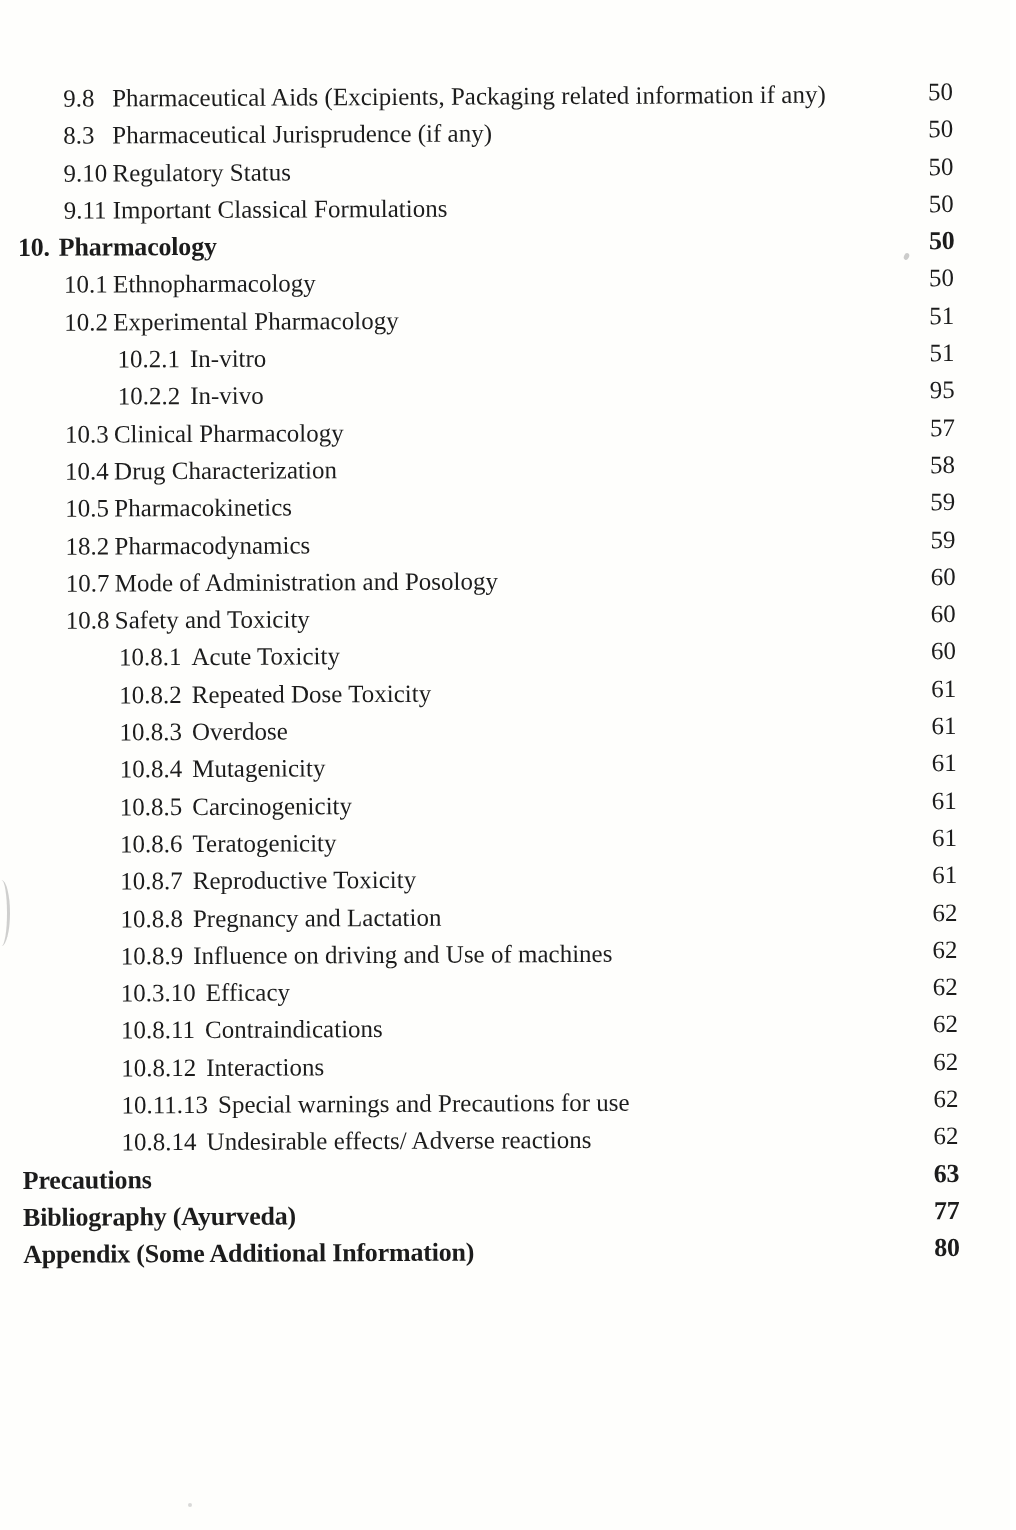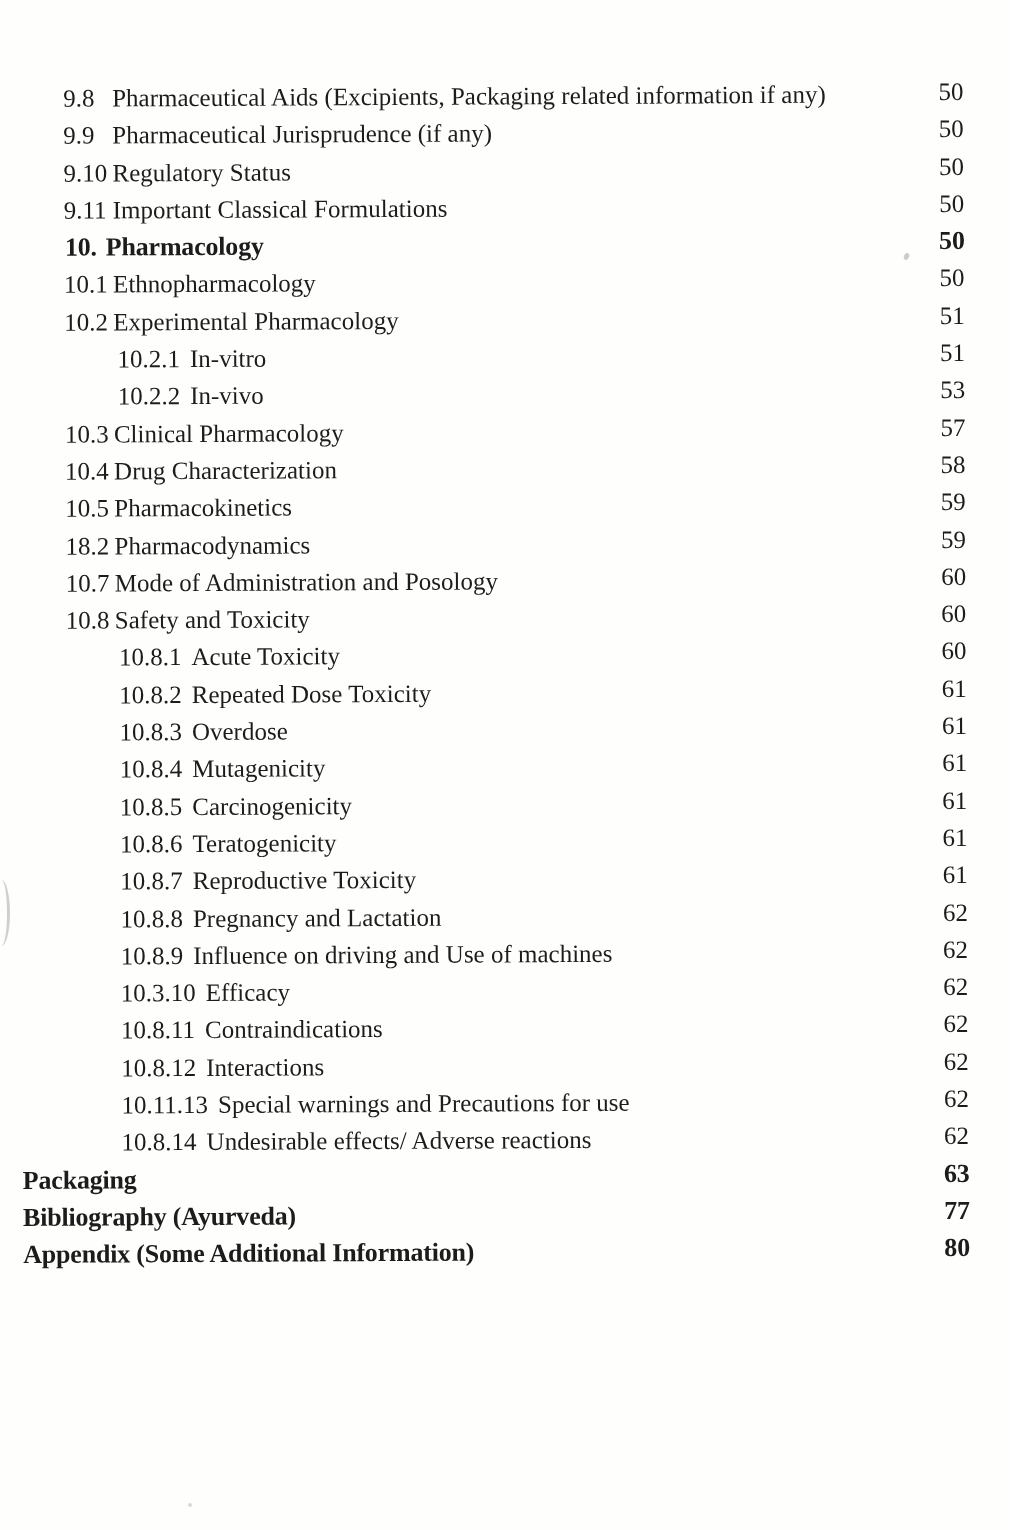--- a/index.html
+++ b/index.html
@@ -38,26 +38,26 @@
     overflow: hidden;
     display: flex;
     align-items: baseline;
   }
   .toc-row .entry-number {
     flex: 0 0 auto;
   }
   .toc-row .entry-page {
     flex: 0 0 auto;
     width: 46px;
-    text-align: center;
+    text-align: left;
     transform: translateY(-2px);
   }
   
   .toc-row.level-1 { padding-left: 17px; font-weight: bold; font-size: 26px; letter-spacing: -0.2px; }
-  .toc-row.level-1 .entry-number { margin-right: 9px; margin-left: 47px; }
+  .toc-row.level-1 .entry-number { margin-right: 9px; }
   .toc-row.level-2 { padding-left: 63px; }
   .toc-row.level-2 .entry-number { min-width: 49px; }
   .toc-row.level-3 { padding-left: 116px; }
   .toc-row.level-3 .entry-number { margin-right: 10px; text-align: right; }
   
   .scan-arc {
     position: absolute;
     left: -7px;
     top: 880px;
     width: 14px;
@@ -93,21 +93,21 @@
   <div id="toc-list">
       <div class="toc-row level-2">
     <span class="entry-text">
       <span class="entry-number">9.8</span>
       <span class="entry-title">Pharmaceutical Aids (Excipients, Packaging related information if any)</span>
     </span>
     <span class="entry-page">50</span>
   </div>
       <div class="toc-row level-2">
     <span class="entry-text">
-      <span class="entry-number">9.9</span>
+      <span class="entry-number">8.3</span>
       <span class="entry-title">Pharmaceutical Jurisprudence (if any)</span>
     </span>
     <span class="entry-page">50</span>
   </div>
       <div class="toc-row level-2">
     <span class="entry-text">
       <span class="entry-number">9.10</span>
       <span class="entry-title">Regulatory Status</span>
     </span>
     <span class="entry-page">50</span>
@@ -145,21 +145,21 @@
       <span class="entry-number">10.2.1</span>
       <span class="entry-title">In-vitro</span>
     </span>
     <span class="entry-page">51</span>
   </div>
       <div class="toc-row level-3">
     <span class="entry-text">
       <span class="entry-number">10.2.2</span>
       <span class="entry-title">In-vivo</span>
     </span>
-    <span class="entry-page">53</span>
+    <span class="entry-page">95</span>
   </div>
       <div class="toc-row level-2">
     <span class="entry-text">
       <span class="entry-number">10.3</span>
       <span class="entry-title">Clinical Pharmacology</span>
     </span>
     <span class="entry-page">57</span>
   </div>
       <div class="toc-row level-2">
     <span class="entry-text">
@@ -290,21 +290,21 @@
       <div class="toc-row level-3">
     <span class="entry-text">
       <span class="entry-number">10.8.14</span>
       <span class="entry-title">Undesirable effects/ Adverse reactions</span>
     </span>
     <span class="entry-page">62</span>
   </div>
       <div class="toc-row level-1">
     <span class="entry-text">
 
-      <span class="entry-title">Packaging</span>
+      <span class="entry-title">Precautions</span>
     </span>
     <span class="entry-page">63</span>
   </div>
       <div class="toc-row level-1">
     <span class="entry-text">
 
       <span class="entry-title">Bibliography (Ayurveda)</span>
     </span>
     <span class="entry-page">77</span>
   </div>

